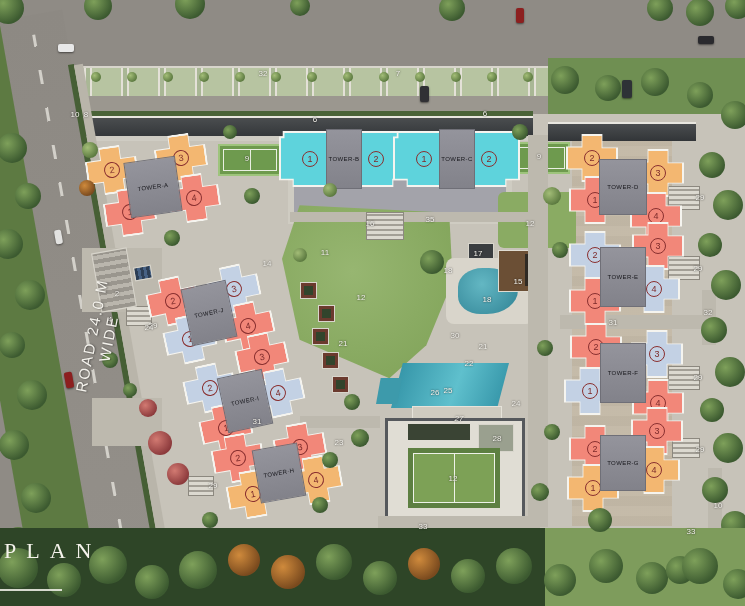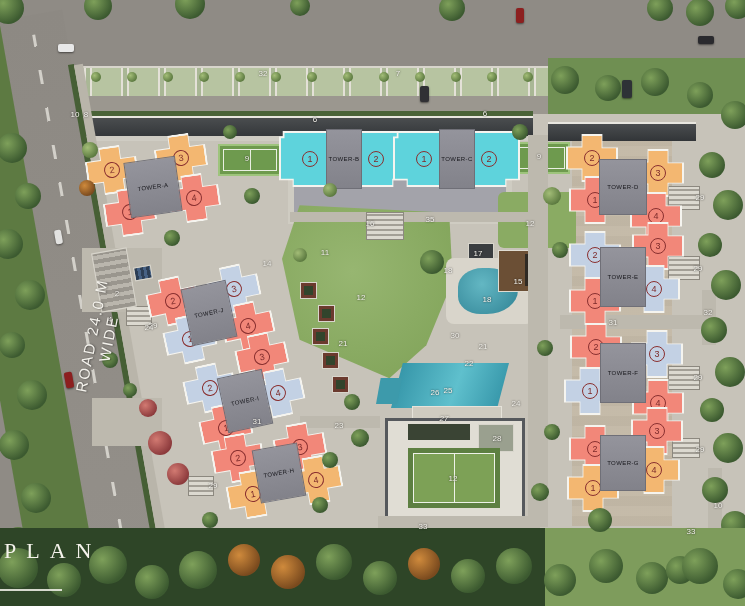--- a/index.html
+++ b/index.html
@@ -431,35 +431,35 @@
       <span class="abs sitenum" style="left: 478px; top: 253px;">17</span>
       <span class="abs sitenum" style="left: 487px; top: 299px;">18</span>
       <span class="abs sitenum" style="left: 518px; top: 281px;">15</span>
       <span class="abs sitenum" style="left: 455px; top: 335px;">30</span>
       <span class="abs sitenum" style="left: 343px; top: 343px;">21</span>
       <span class="abs sitenum" style="left: 483px; top: 346px;">21</span>
       <span class="abs sitenum" style="left: 469px; top: 363px;">22</span>
       <span class="abs sitenum" style="left: 448px; top: 390px;">25</span>
       <span class="abs sitenum" style="left: 395px; top: 392px; margin-left: 40px;">26</span>
       <span class="abs sitenum" style="left: 516px; top: 403px;">24</span>
-      <span class="abs sitenum" style="left: 444px; top: 418px; font-style: italic;">27</span>
+      <span class="abs sitenum" style="left: 459px; top: 418px; font-style: italic;">27</span>
       <span class="abs sitenum" style="left: 497px; top: 438px;">28</span>
       <span class="abs sitenum" style="left: 453px; top: 478px;">12</span>
       <span class="abs sitenum" style="left: 423px; top: 526px;">33</span>
       <span class="abs sitenum" style="left: 691px; top: 531px;">33</span>
       <span class="abs sitenum" style="left: 718px; top: 505px;">10</span>
       <span class="abs sitenum" style="left: 700px; top: 197px;">29</span>
       <span class="abs sitenum" style="left: 698px; top: 268px;">29</span>
       <span class="abs sitenum" style="left: 698px; top: 377px;">29</span>
       <span class="abs sitenum" style="left: 700px; top: 449px;">29</span>
       <span class="abs sitenum" style="left: 153px; top: 325px;">29</span>
       <span class="abs sitenum" style="left: 213px; top: 485px;">29</span>
       <span class="abs sitenum" style="left: 613px; top: 322px;">31</span>
       <span class="abs sitenum" style="left: 257px; top: 421px;">31</span>
-      <span class="abs sitenum" style="left: 339px; top: 425px; text-align: right;">23</span>
+      <span class="abs sitenum" style="left: 339px; top: 442px; text-align: right;">23</span>
       <span class="abs sitenum" style="left: 708px; top: 312px;">32</span>
       <span class="abs sitenum" style="left: 117px; top: 293px;">2</span>
       <span class="abs sitenum" style="left: 110px; top: 319px;">4</span>
       <span class="abs sitenum" style="left: 149px; top: 327px;">24</span>
     </div>
 
   <div class="abs" id="planTitle">PLAN</div>
   <div class="abs" id="planLine"></div>
 <div class="abs " id="leftRoadLabel" style="left: 20px; top: 320px; width: 160px; text-align: center; color: rgb(244, 242, 236); font-size: 15px; letter-spacing: 2px; text-shadow: rgba(0, 0, 0, 0.5) 0px 1px 2px; transform: rotate(-79deg);">ROAD 24.0 M WIDE</div>
   </div>

